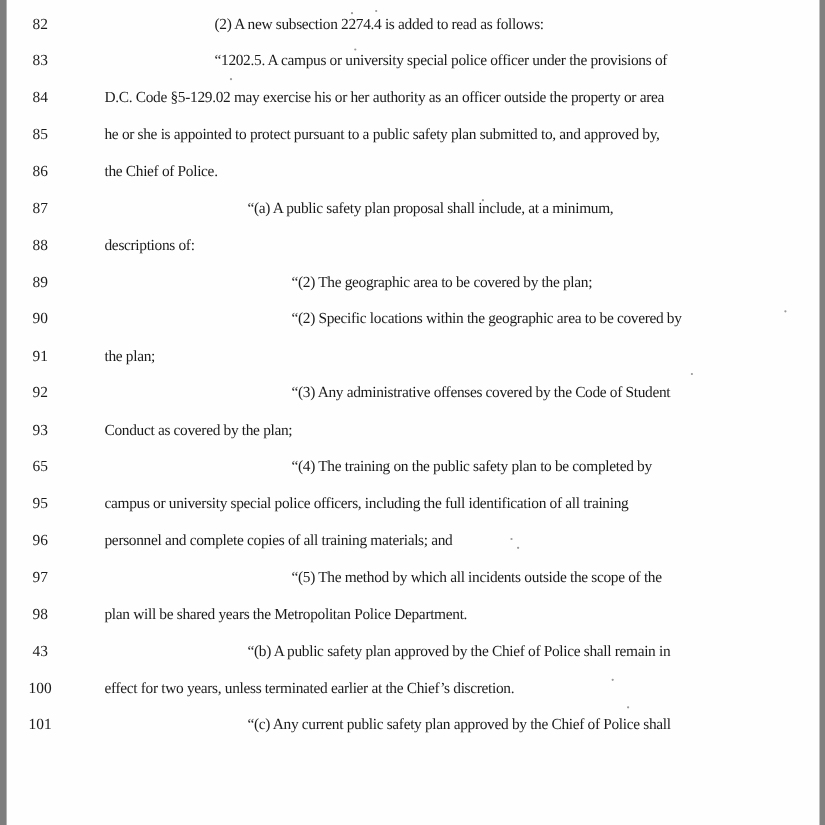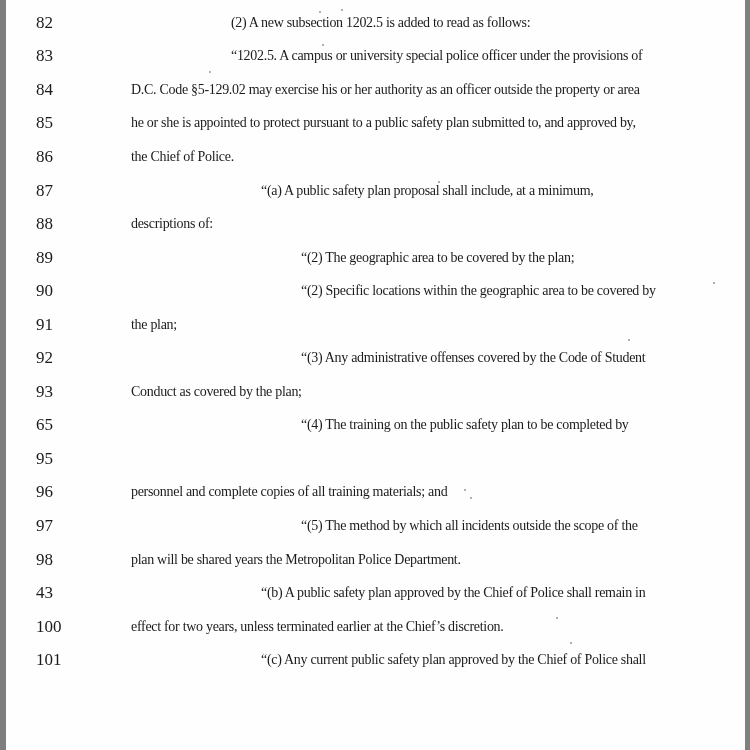--- a/index.html
+++ b/index.html
@@ -33,24 +33,23 @@
   }
   .row {
     display: flex;
     align-items: center;
     height: 33.55px;
     white-space: nowrap;
   }
   .num {
     display: inline-block;
     width: 73px;
-    text-align: left;
-    font-size: 17px;
+    text-align: center;
+    font-size: 14px;
     flex: 0 0 auto;
-    padding-left: 36px;
   }
   .txt {
     display: inline-block;
     margin-left: 22px;
     font-size: 14px;
     letter-spacing: -0.3px;
   }
   
   .row.body .txt { padding-left: 0; text-align: center; }
   .row.l1 .txt   { padding-left: 100px; }  
@@ -66,21 +65,21 @@
 </style>
 </head>
 <body>
 
 <div class="page" style="--page-bg: #fefefe; --ink: #1b1b1b; --edge-l: #7e7e7e; --edge-r: #808080;">
   <div class="edge left"></div>
   <div class="edge right"></div>
   <div class="lines" id="lines">
   <div class="row l1">
     <span class="num">82</span>
-    <span class="txt">(2) A new subsection 1202.5 is added to read as follows:</span>
+    <span class="txt">(2) A new subsection 2274.4 is added to read as follows:</span>
   </div>
 
   <div class="row l1">
     <span class="num">83</span>
     <span class="txt">“1202.5. A campus or university special police officer under the provisions of</span>
   </div>
 
   <div class="row body">
     <span class="num">84</span>
     <span class="txt">D.C. Code §5-129.02 may exercise his or her authority as an officer outside the property or area</span>
@@ -131,20 +130,21 @@
     <span class="txt">Conduct as covered by the plan;</span>
   </div>
 
   <div class="row l3">
     <span class="num">65</span>
     <span class="txt">“(4) The training on the public safety plan to be completed by</span>
   </div>
 
   <div class="row body">
     <span class="num">95</span>
+    <span class="txt">campus or university special police officers, including the full identification of all training</span>
   </div>
 
   <div class="row body">
     <span class="num">96</span>
     <span class="txt">personnel and complete copies of all training materials; and</span>
   </div>
 
   <div class="row l3">
     <span class="num">97</span>
     <span class="txt">“(5) The method by which all incidents outside the scope of the</span>

